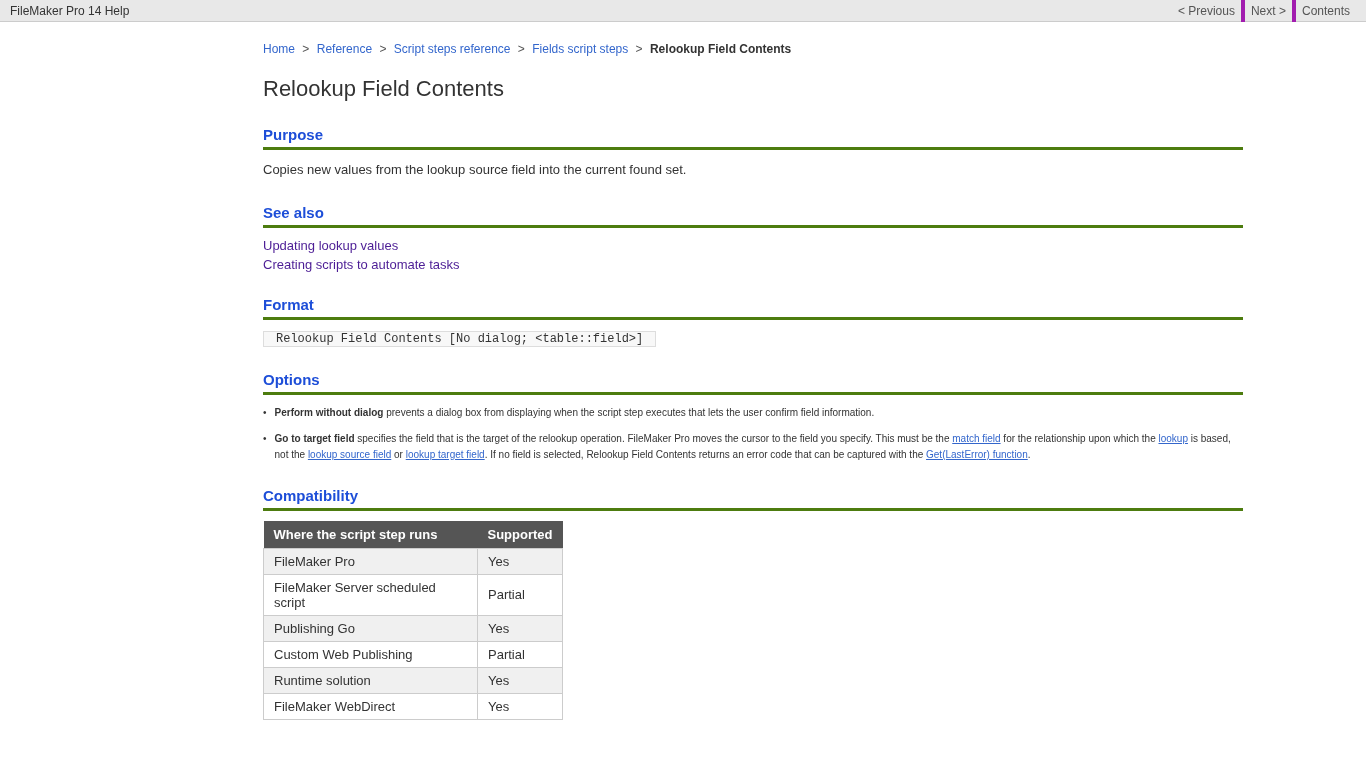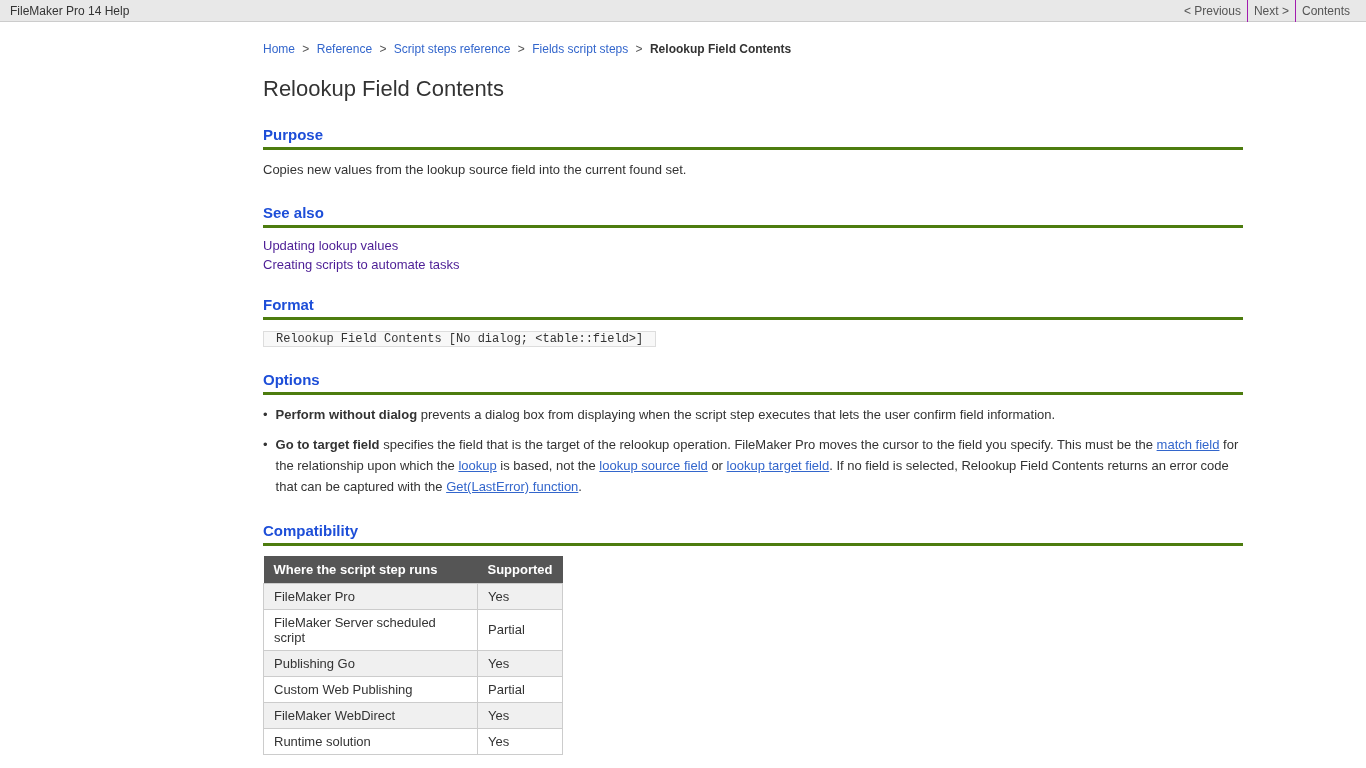--- a/index.html
+++ b/index.html
@@ -23,21 +23,21 @@
     #topbar-nav {
       display: flex;
       align-items: center;
       gap: 0;
       font-size: 12px;
     }
     .topbar-nav-item {
       color: #555;
       padding: 0 6px;
       cursor: pointer;
-      border-right: 1px solid #a21caf;
+      border-right: 4px solid #a21caf;
       height: 22px;
       display: flex;
       align-items: center;
     }
     .topbar-nav-item:last-child { border-right: none; text-align: center; }
 
     
     #content {
       max-width: 1200px;
       margin: 0 auto;
@@ -107,21 +107,21 @@
     }
 
     
     .options-list {
       list-style: none;
       padding: 0;
     }
     .options-list li {
       display: flex;
       gap: 8px;
-      font-size: 13px;
+      font-size: 10px;
       line-height: 1.6;
       margin-bottom: 10px;
       align-items: flex-start;
     }
     .options-list li::before {
       content: "•";
       flex-shrink: 0;
       margin-top: 0;
     }
     .bullet-text { flex: 1; }
@@ -238,24 +238,24 @@
           </tr>
           <tr>
             <td>Publishing Go</td>
             <td>Yes</td>
           </tr>
           <tr>
             <td>Custom Web Publishing</td>
             <td>Partial</td>
           </tr>
           <tr>
+            <td>Runtime solution</td>
+            <td>Yes</td>
+          </tr>
+          <tr>
             <td>FileMaker WebDirect</td>
-            <td>Yes</td>
-          </tr>
-          <tr>
-            <td>Runtime solution</td>
             <td>Yes</td>
           </tr>
         </tbody>
     </table>
   </div>
 
 </div>
 
 </body></html>

